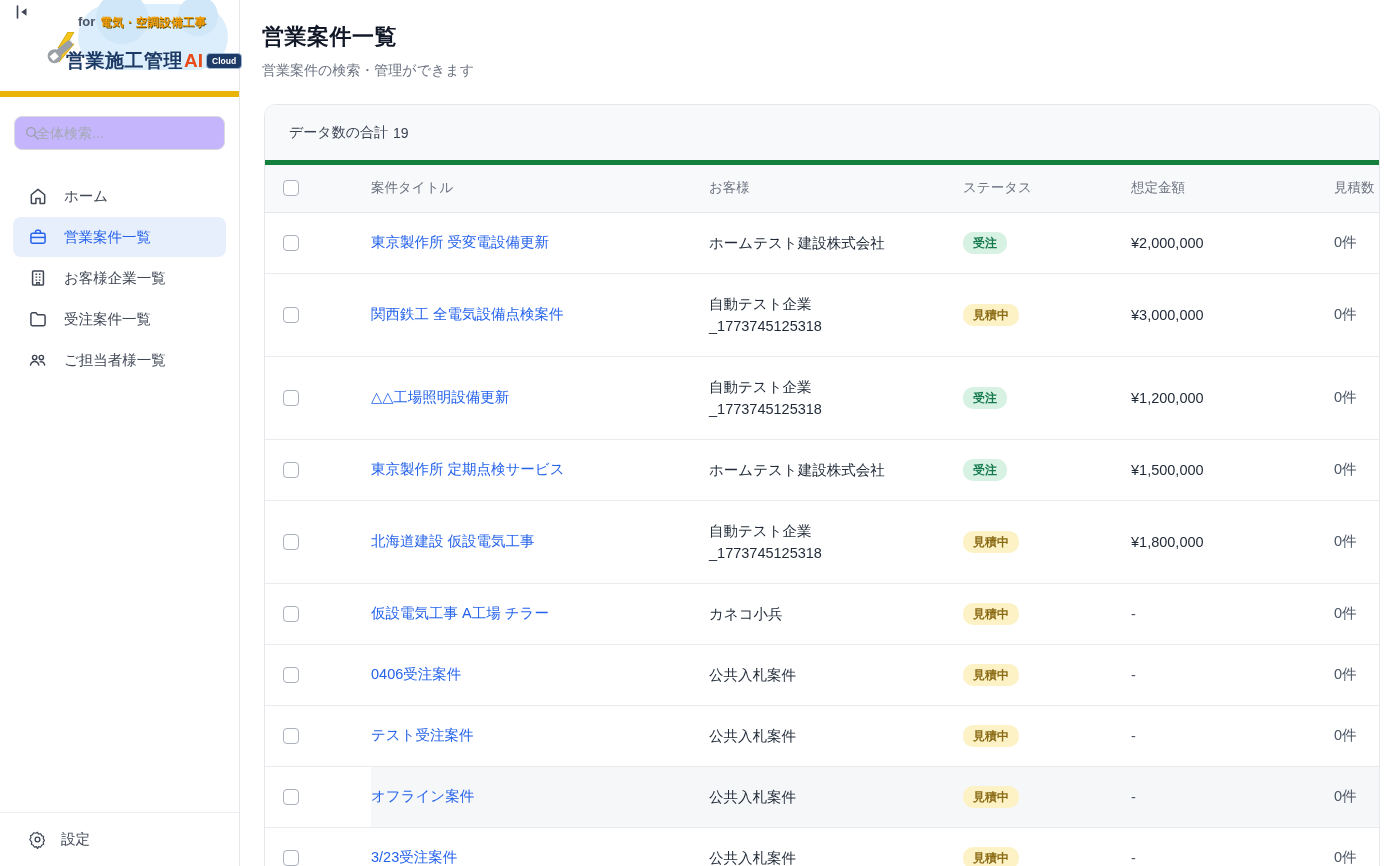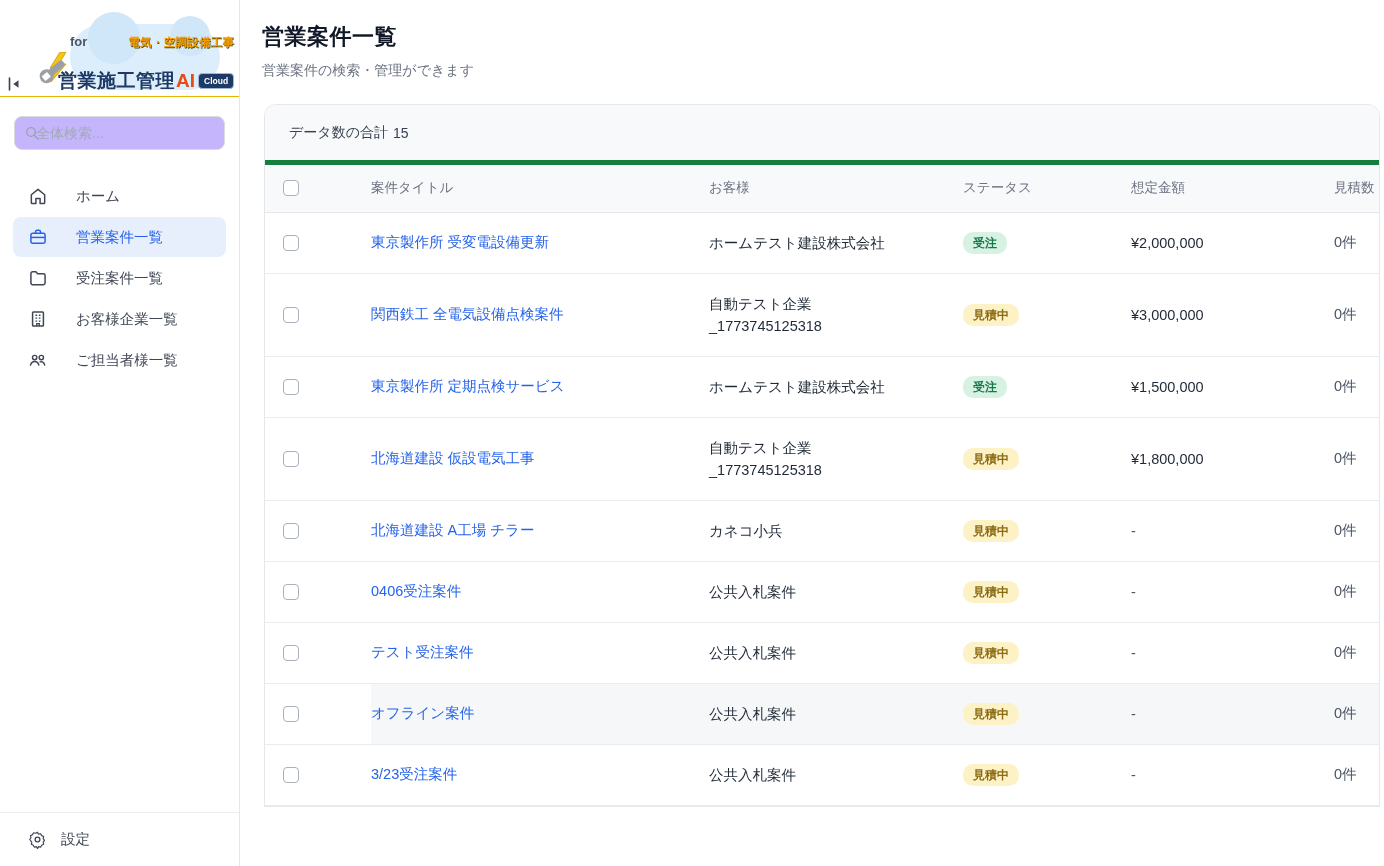--- a/index.html
+++ b/index.html
@@ -3,36 +3,36 @@
 <meta charset="utf-8">
 <style>
   * { margin:0; padding:0; box-sizing:border-box; }
   html,body { width:1384px; height:866px; overflow:hidden; background:#fff;
     font-family:"Liberation Sans","DejaVu Sans",sans-serif; color:#1f2937; }
   .app { display:flex; width:1384px; height:866px; }
 
   
   .sidebar { width:240px; min-width:240px; height:866px; background:#fff;
     border-right:1px solid #e5e7eb; display:flex; flex-direction:column; }
-  .sb-header { height:97px; border-bottom:1px solid #eab308; display:flex;
-    align-items:flex-end; padding:0 6px 0 2px; position:relative; }
+  .sb-header { height:97px; border-bottom:6px solid #eab308; display:flex;
+    align-items:flex-start; padding:0 6px 0 10px; position:relative; }
   .collapse-btn { width:24px; height:24px; border:none; background:transparent;
     cursor:pointer; display:flex; align-items:center; justify-content:center; padding:0; }
   .logo { position:relative; width:192px; height:76px; margin-left:2px; }
   .logo-cloud { position:absolute; right:0; top:4px; width:150px; height:66px;
     background:#dceefb; border-radius:33px; }
   .logo-cloud:before { content:""; position:absolute; left:18px; top:-12px; width:52px;
     height:52px; background:#cfe7f8; border-radius:50%; }
   .logo-cloud:after { content:""; position:absolute; right:10px; top:-8px; width:40px;
     height:40px; background:#cfe7f8; border-radius:50%; }
   .logo-text { position:absolute; left:30px; top:14px; z-index:2; white-space:nowrap; }
   .logo-line1 { display:flex; align-items:baseline; gap:5px; padding-left:12px; }
   .logo-for { font-size:13px; font-weight:700; color:#4a5568; }
   .logo-industry { font-size:11.5px; font-weight:700; color:#f59c00;
-    text-shadow:0.6px 0.6px 0 #5a4a00; letter-spacing:0.3px;margin-left:36px; }
+    text-shadow:0.6px 0.6px 0 #5a4a00; letter-spacing:0.3px; }
   .logo-line2 { display:flex; align-items:center; margin-top:18px; }
   .logo-product { font-size:19px; font-weight:800; color:#1d3a66; letter-spacing:0.5px; }
   .logo-ai { font-size:19px; font-weight:800; color:#e84a18; margin-left:1px; }
   .logo-cloud-badge { margin-left:3px; background:#1d3a66; color:#fff; font-size:8.5px;
     font-weight:700; padding:2px 5px; border-radius:4px; border:1px solid #9db8d8; }
   .logo-tools { position:absolute; left:8px; bottom:8px; z-index:3; }
 
   .user-card { margin:12px 14px 0 14px; border:1px solid #e5e7eb; border-radius:8px;
     padding:12px 14px; display:flex; align-items:center; gap:12px; background:#fff; }
   .avatar { width:34px; height:34px; border-radius:50%; background:#dbe7fb;
@@ -41,21 +41,21 @@
   .user-company { font-size:12.5px; color:#6b7280; margin-top:3px; }
 
   .search-wrap { margin:19px 14px 0 14px; position:relative; }
   .search-input { width:100%; height:34px; border:1px solid #d8dbe0; border-radius:8px;
     padding:0 10px 0 21px; font-size:14px; color:#374151; outline:none;
     font-family:inherit; background:#c4b5fd; }
   .search-input::placeholder { color:#a3a9b3; }
   .search-icon { position:absolute; left:10px; top:9px; }
 
   .nav { margin-top:26px; display:flex; flex-direction:column; gap:1px; }
-  .nav-item { display:flex; align-items:center; gap:28px; height:40px; margin:0 13px;
+  .nav-item { display:flex; align-items:center; gap:16px; height:40px; margin:0 13px;
     padding:0 0 0 15px; border-radius:8px; cursor:pointer; background:transparent; }
   .nav-item .nav-label { font-size:14.5px; color:#3f4654; }
   .nav-item.active { background:#e8effc; }
   .nav-item.active .nav-label { color:#2563eb; font-weight:500; }
 
   .sb-spacer { flex:1; }
   .sb-footer { border-top:1px solid #eceef1; height:54px; display:flex;
     align-items:center; gap:14px; padding-left:28px; cursor:pointer; }
   .sb-footer .nav-label { font-size:14.5px; color:#3f4654; }
 
@@ -147,30 +147,30 @@
       <div class="nav-item active">
         <svg width="20" height="20" viewBox="0 0 24 24" fill="none">
           <rect x="3.5" y="7.5" width="17" height="12" rx="2" stroke="#2563eb" stroke-width="1.8"></rect>
           <path d="M9 7.5V6a2 2 0 0 1 2-2h2a2 2 0 0 1 2 2v1.5" stroke="#2563eb" stroke-width="1.8"></path>
           <path d="M3.5 12.5h17" stroke="#2563eb" stroke-width="1.8"></path>
         </svg>
         <span class="nav-label">営業案件一覧</span>
       </div>
       <div class="nav-item">
         <svg width="20" height="20" viewBox="0 0 24 24" fill="none">
-          <path d="M3.5 6.5a2 2 0 0 1 2-2h4l2 2.5h7a2 2 0 0 1 2 2v9a2 2 0 0 1-2 2h-13a2 2 0 0 1-2-2z" stroke="#3f4654" stroke-width="1.8" stroke-linejoin="round"></path>
-        </svg>
-        <span class="nav-label">受注案件一覧</span>
-      </div>
-      <div class="nav-item">
-        <svg width="20" height="20" viewBox="0 0 24 24" fill="none">
           <rect x="5.5" y="3.5" width="13" height="17" rx="1" stroke="#3f4654" stroke-width="1.8"></rect>
           <path d="M9 7.5h2M13 7.5h2M9 11h2M13 11h2M9 14.5h2M13 14.5h2M10.5 20.5v-3h3v3" stroke="#3f4654" stroke-width="1.6"></path>
         </svg>
         <span class="nav-label">お客様企業一覧</span>
+      </div>
+      <div class="nav-item">
+        <svg width="20" height="20" viewBox="0 0 24 24" fill="none">
+          <path d="M3.5 6.5a2 2 0 0 1 2-2h4l2 2.5h7a2 2 0 0 1 2 2v9a2 2 0 0 1-2 2h-13a2 2 0 0 1-2-2z" stroke="#3f4654" stroke-width="1.8" stroke-linejoin="round"></path>
+        </svg>
+        <span class="nav-label">受注案件一覧</span>
       </div>
       <div class="nav-item">
         <svg width="20" height="20" viewBox="0 0 24 24" fill="none">
           <circle cx="8" cy="9" r="2.6" stroke="#3f4654" stroke-width="1.7"></circle>
           <circle cx="16" cy="9" r="2.6" stroke="#3f4654" stroke-width="1.7"></circle>
           <path d="M3 18c.8-2.8 2.7-4.2 5-4.2s4.2 1.4 5 4.2" stroke="#3f4654" stroke-width="1.7" stroke-linecap="round"></path>
           <path d="M14.5 14.2c2-.6 4.8.5 5.5 3.8" stroke="#3f4654" stroke-width="1.7" stroke-linecap="round"></path>
         </svg>
         <span class="nav-label">ご担当者様一覧</span>
       </div>
@@ -187,21 +187,21 @@
     </div>
   </aside>
 
   <main class="main">
     <h1 class="page-title">営業案件一覧</h1>
     <p class="page-subtitle">営業案件の検索・管理ができます</p>
 
     <section class="card">
       <div class="toolbar">
         <span>データ数の合計</span>
-        <span class="count">15</span>
+        <span class="count">19</span>
       </div>
 
       <table>
         <colgroup>
           <col class="c-check">
             <col class="c-title">
             <col class="c-cust">
           <col class="c-status">
             <col class="c-amount">
             <col class="c-quotes">
@@ -233,20 +233,31 @@
     <td><a class="case-link">関西鉄工 全電気設備点検案件</a></td>
     <td>
                 <div class="cust-line">自動テスト企業</div>
                 <div class="cust-line">_1773745125318</div>
               </td>
     <td><span class="badge" style="background: rgb(252, 242, 198); color: rgb(139, 106, 20);">見積中</span></td>
     <td class="amount">¥3,000,000</td>
     <td class="quotes">0件</td>
   </tr>
 
+  <tr>
+    <td class="td-check"><span class="checkbox"></span></td>
+    <td><a class="case-link">△△工場照明設備更新</a></td>
+    <td>
+                <div class="cust-line">自動テスト企業</div>
+                <div class="cust-line">_1773745125318</div>
+              </td>
+    <td><span class="badge" style="background: rgb(215, 242, 226); color: rgb(23, 121, 78);">受注</span></td>
+    <td class="amount">¥1,200,000</td>
+    <td class="quotes">0件</td>
+  </tr>
 
   <tr>
     <td class="td-check"><span class="checkbox"></span></td>
     <td><a class="case-link">東京製作所 定期点検サービス</a></td>
     <td>
                 <div class="cust-line">ホームテスト建設株式会社</div>
               </td>
     <td><span class="badge" style="background: rgb(215, 242, 226); color: rgb(23, 121, 78);">受注</span></td>
     <td class="amount">¥1,500,000</td>
     <td class="quotes">0件</td>
@@ -259,21 +270,21 @@
                 <div class="cust-line">自動テスト企業</div>
                 <div class="cust-line">_1773745125318</div>
               </td>
     <td><span class="badge" style="background: rgb(252, 242, 198); color: rgb(139, 106, 20);">見積中</span></td>
     <td class="amount">¥1,800,000</td>
     <td class="quotes">0件</td>
   </tr>
 
   <tr>
     <td class="td-check"><span class="checkbox"></span></td>
-    <td><a class="case-link">北海道建設 A工場 チラー</a></td>
+    <td><a class="case-link">仮設電気工事 A工場 チラー</a></td>
     <td>
                 <div class="cust-line">カネコ小兵</div>
               </td>
     <td><span class="badge" style="background: rgb(252, 242, 198); color: rgb(139, 106, 20);">見積中</span></td>
     <td class="amount empty">-</td>
     <td class="quotes">0件</td>
   </tr>
 
   <tr>
     <td class="td-check"><span class="checkbox"></span></td>

